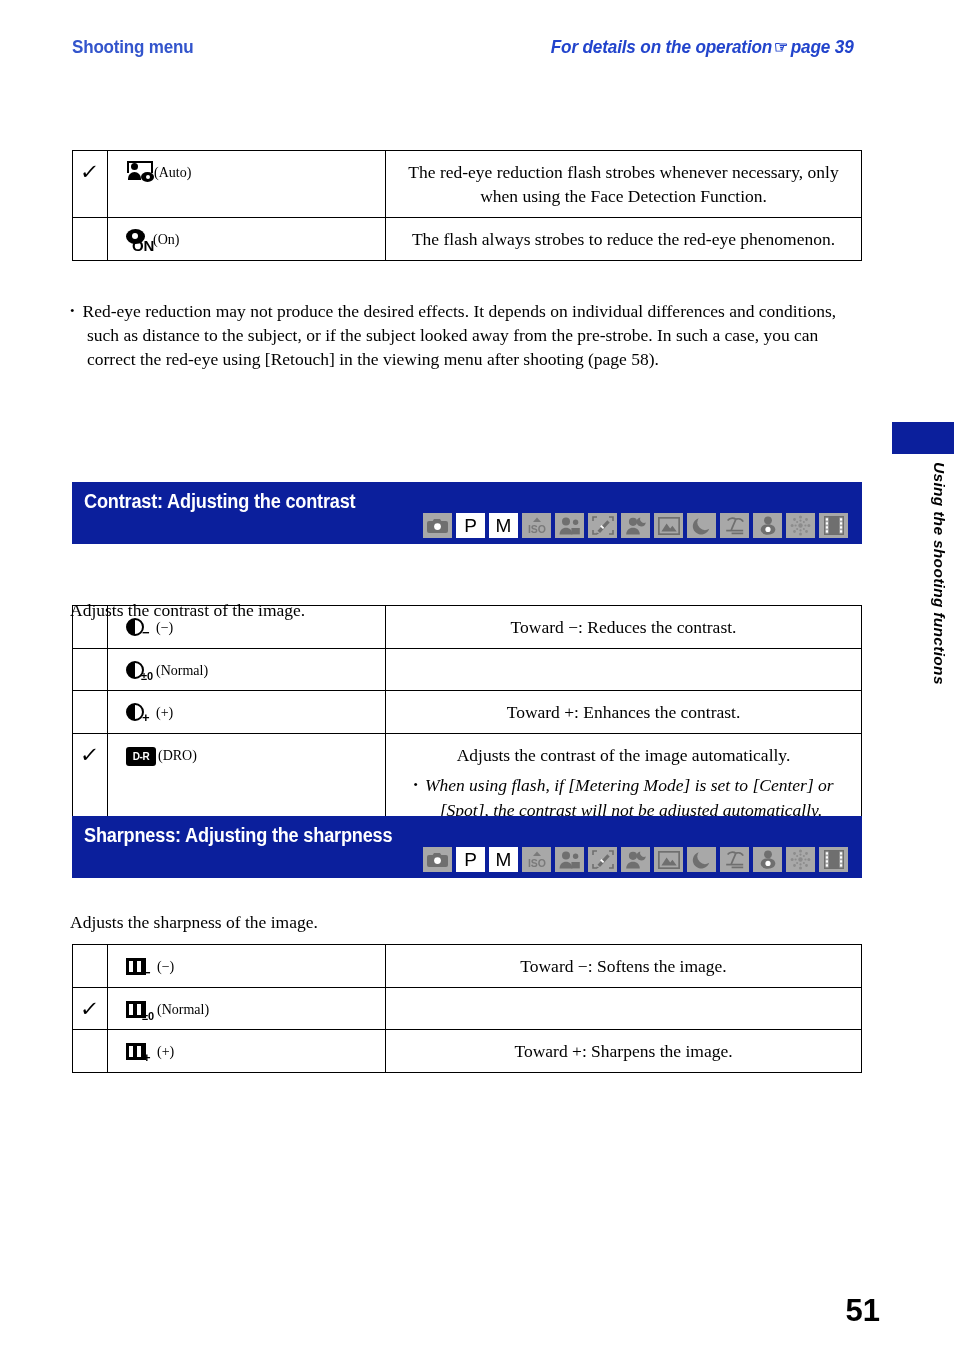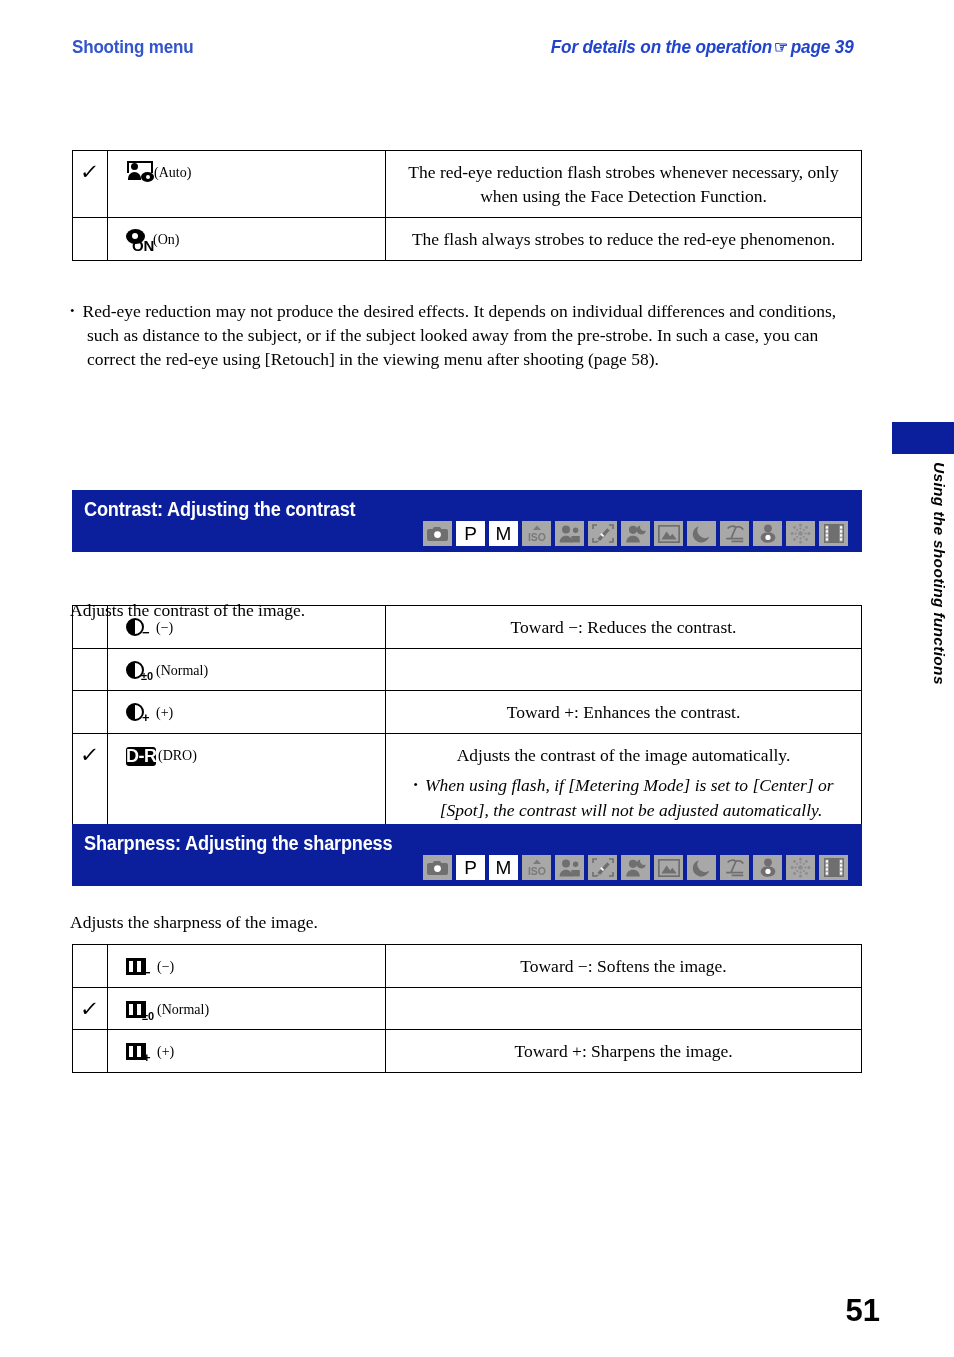--- a/index.html
+++ b/index.html
@@ -318,21 +318,21 @@
     position: absolute;
     left: 0;
     top: 1px;
     width: 30px;
     height: 19px;
     background: #000;
     border-radius: 3px;
     color: #fff;
     font-family: "Liberation Sans", sans-serif;
     font-weight: bold;
-    font-size: 18px;
+    font-size: 10px;
     line-height: 19px;
     text-align: center;
     letter-spacing: -0.5px;
   }
 
   
   .notes {
     position: absolute;
     left: 70px;
     width: 800px;
@@ -351,21 +351,20 @@
     top: -2px;
   }
 
   
   .banner {
     position: absolute;
     left: 72px;
     width: 790px;
     height: 62px;
     background: #0b1f9c;
-    margin-top: 8px;
   }
   .banner-title {
     position: absolute;
     left: 12px;
     top: 8px;
     font-family: "Liberation Sans", sans-serif;
     font-weight: bold;
     font-size: 19.5px;
     color: #fff;
     letter-spacing: -0.2px;

